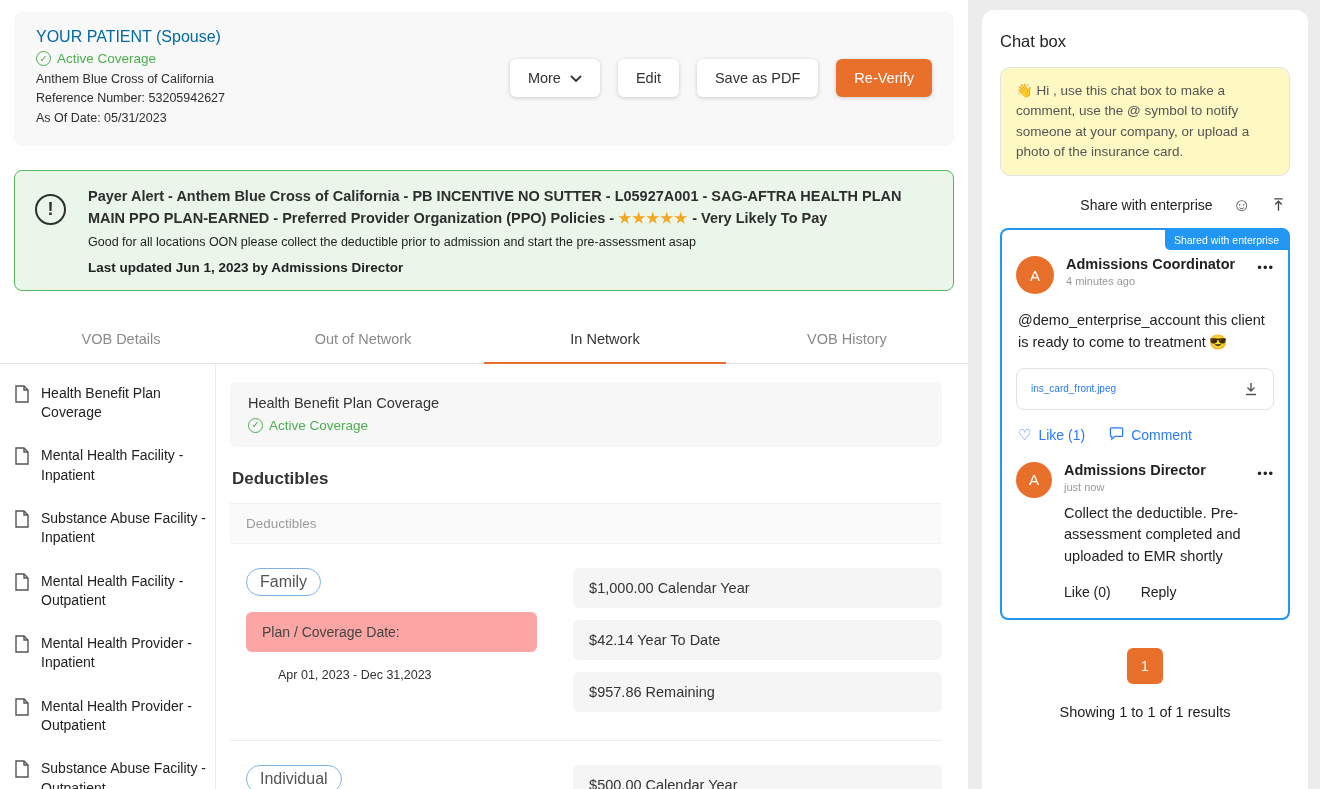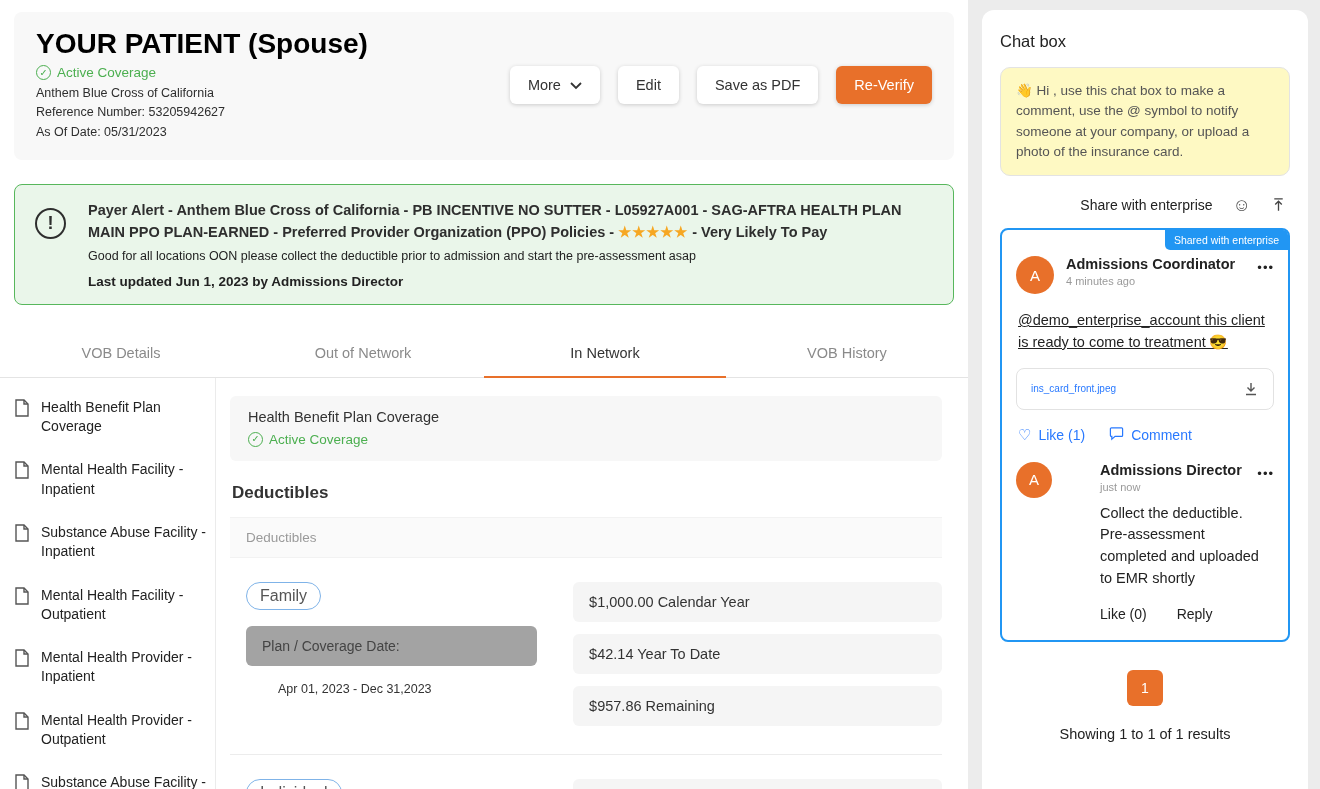--- a/index.html
+++ b/index.html
@@ -12,21 +12,21 @@
   }
   .page { display:flex; height:100%; }
 
   
   .main { width:968px; background:#fff; display:flex; flex-direction:column; overflow:hidden; }
 
   .patient-card {
     margin:12px 14px 0; background:#f8f8f8; border-radius:8px;
     padding:16px 22px 18px; display:flex; justify-content:space-between; align-items:center;
   }
-  .patient-title { font-size:28px; font-weight:bold; color:#000000; }
+  .patient-title { font-size:16px; font-weight:normal; color:#0369a1; }
   .status-line { display:flex; align-items:center; gap:6px; color:#4caf50; font-size:13.5px; margin:5px 0 4px; }
   .check-icon { width:15px; height:15px; border:1.5px solid #4caf50; border-radius:50%;
     display:inline-flex; align-items:center; justify-content:center; font-size:9.5px; line-height:1; flex:0 0 auto; }
   .meta { font-size:12.5px; color:#2e2e2e; line-height:1.55; }
   .actions { display:flex; align-items:center; gap:18px; }
   .btn {
     background:#fff; border:none; border-radius:6px; padding:11px 18px;
     font-size:14.5px; color:#333; box-shadow:0 1px 4px rgba(0,0,0,.18);
     cursor:pointer; font-family:inherit; display:flex; align-items:center; gap:9px;
   }
@@ -63,21 +63,21 @@
   .section-title { font-size:17px; font-weight:bold; margin:22px 0 14px 2px; color:#333; }
 
   .table-head { display:flex; background:#fafafa; border-top:1px solid #f2f2f2; border-bottom:1px solid #f2f2f2;
     padding:12px 16px; color:#9a9a9a; font-size:13.5px; }
   .col-l { width:50%; } .col-r { width:50%; }
 
   .group { display:flex; padding:24px 0 6px 16px; }
   .group-left { width:47%; padding-right:36px; }
   .chip { display:inline-block; border:1px solid #7fb3e8; border-radius:14px; padding:4px 13px;
     font-size:16px; color:#555; }
-  .plan-box { background:#a3a3a3; border-radius:6px; padding:12px 16px; font-size:14px; color:#444; margin-top:16px; }
+  .plan-box { background:#fca5a5; border-radius:6px; padding:12px 16px; font-size:14px; color:#444; margin-top:16px; }
   .plan-date { font-size:12.5px; color:#333; margin:16px 0 0 32px; }
   .group-right { width:53%; display:flex; flex-direction:column; gap:12px; }
   .amount-box { background:#f5f5f5; border-radius:6px; padding:12px 16px; font-size:14.5px; color:#333; }
   .group-divider { border-top:1px solid #ececec; margin:22px 0 0; }
 
   
   .chat-wrap { flex:1; padding:10px 12px 0 14px; }
   .chat-card { background:#fff; border-radius:12px; height:110%; padding:22px 18px; }
   .chat-title { font-size:16.5px; color:#222; }
   .chat-intro { margin-top:16px; background:#fef9c3; border:1px solid #e3e3e3; border-radius:10px;
@@ -89,31 +89,31 @@
   .comment-card { position:relative; border:2px solid #2196f3; border-radius:8px; padding:26px 14px 18px; }
   .badge { position:absolute; top:0; right:0; background:#2196f3; color:#fff; font-size:10.5px;
     padding:4px 9px; border-radius:0 5px 0 5px; }
   .c-head { display:flex; align-items:flex-start; gap:12px; }
   .avatar { width:38px; height:38px; border-radius:50%; background:#e8702a; color:#fff;
     display:flex; align-items:center; justify-content:center; font-size:15px; flex:0 0 auto; }
   .c-meta { flex:1; }
   .c-author { font-size:14.5px; font-weight:bold; color:#222; }
   .c-time { font-size:11px; color:#9a9a9a; margin-top:3px; }
   .dots { color:#222; font-size:13px; letter-spacing:1px; cursor:pointer; margin-top:4px; }
-  .c-text { font-size:14.5px; color:#222; line-height:1.5; margin:16px 2px 14px;text-decoration:underline; }
+  .c-text { font-size:14.5px; color:#222; line-height:1.5; margin:16px 2px 14px; }
   .attach { border:1px solid #e2e2e2; border-radius:8px; padding:12px 14px; display:flex;
     justify-content:space-between; align-items:center; }
   .attach-name { color:#2979ff; font-size:10px; cursor:pointer; }
   .c-actions { display:flex; gap:24px; margin:16px 2px 18px; font-size:14px; color:#2979ff; }
   .action { display:flex; gap:7px; align-items:center; cursor:pointer; }
   .heart { font-size:15px; line-height:1; }
 
   .reply { display:flex; gap:12px; }
   .reply .avatar { width:36px; height:36px; }
-  .r-body { flex:1;margin-left:36px; }
+  .r-body { flex:1; }
   .r-head { display:flex; }
   .r-text { font-size:14.5px; margin-top:10px; line-height:1.5; color:#222; }
   .r-actions { display:flex; gap:30px; margin-top:16px; font-size:14px; color:#222; }
   .r-actions span { cursor:pointer; }
 
   .pagination { display:flex; justify-content:center; margin-top:28px; }
   .page-btn { width:36px; height:36px; background:#e8702a; color:#fff; border-radius:6px;
     display:flex; align-items:center; justify-content:center; font-size:14px; cursor:pointer; }
   .results { text-align:center; font-size:14.5px; margin-top:20px; color:#222; }
 </style>

